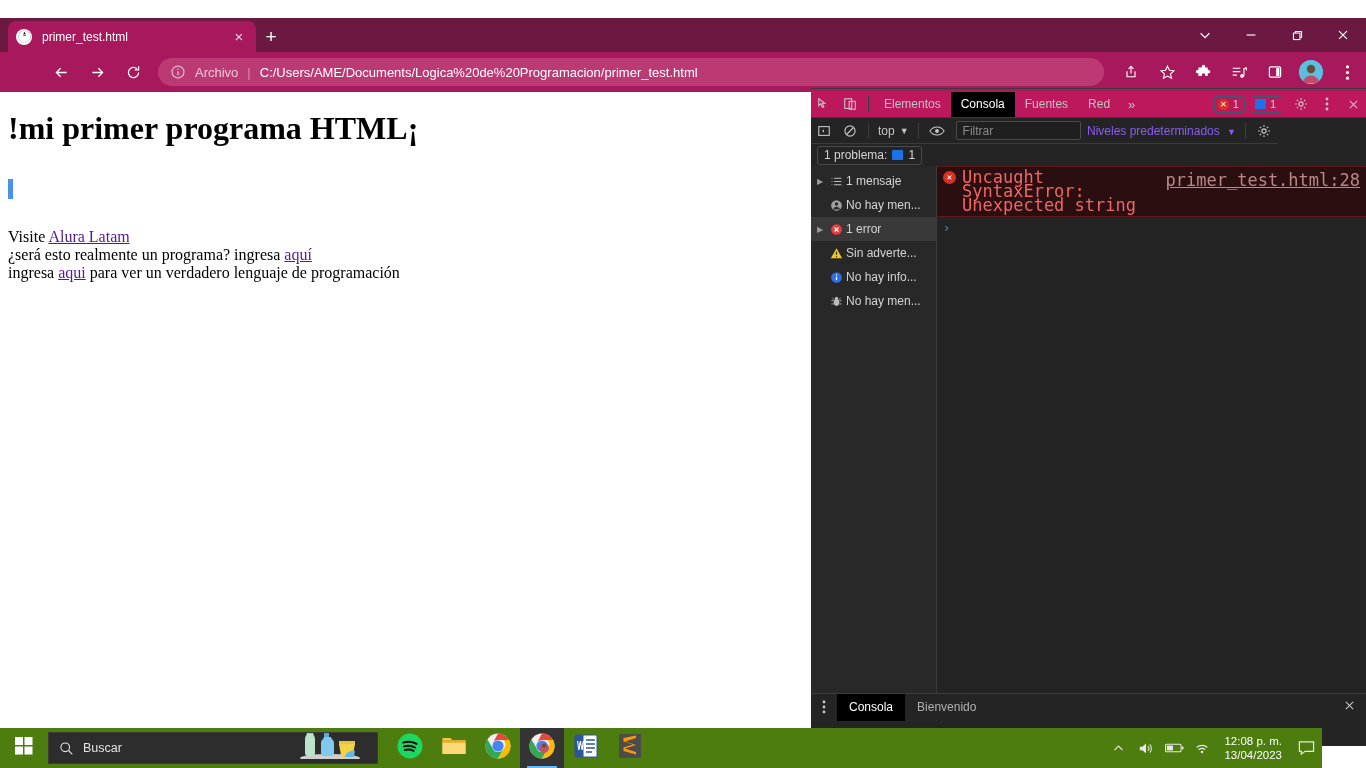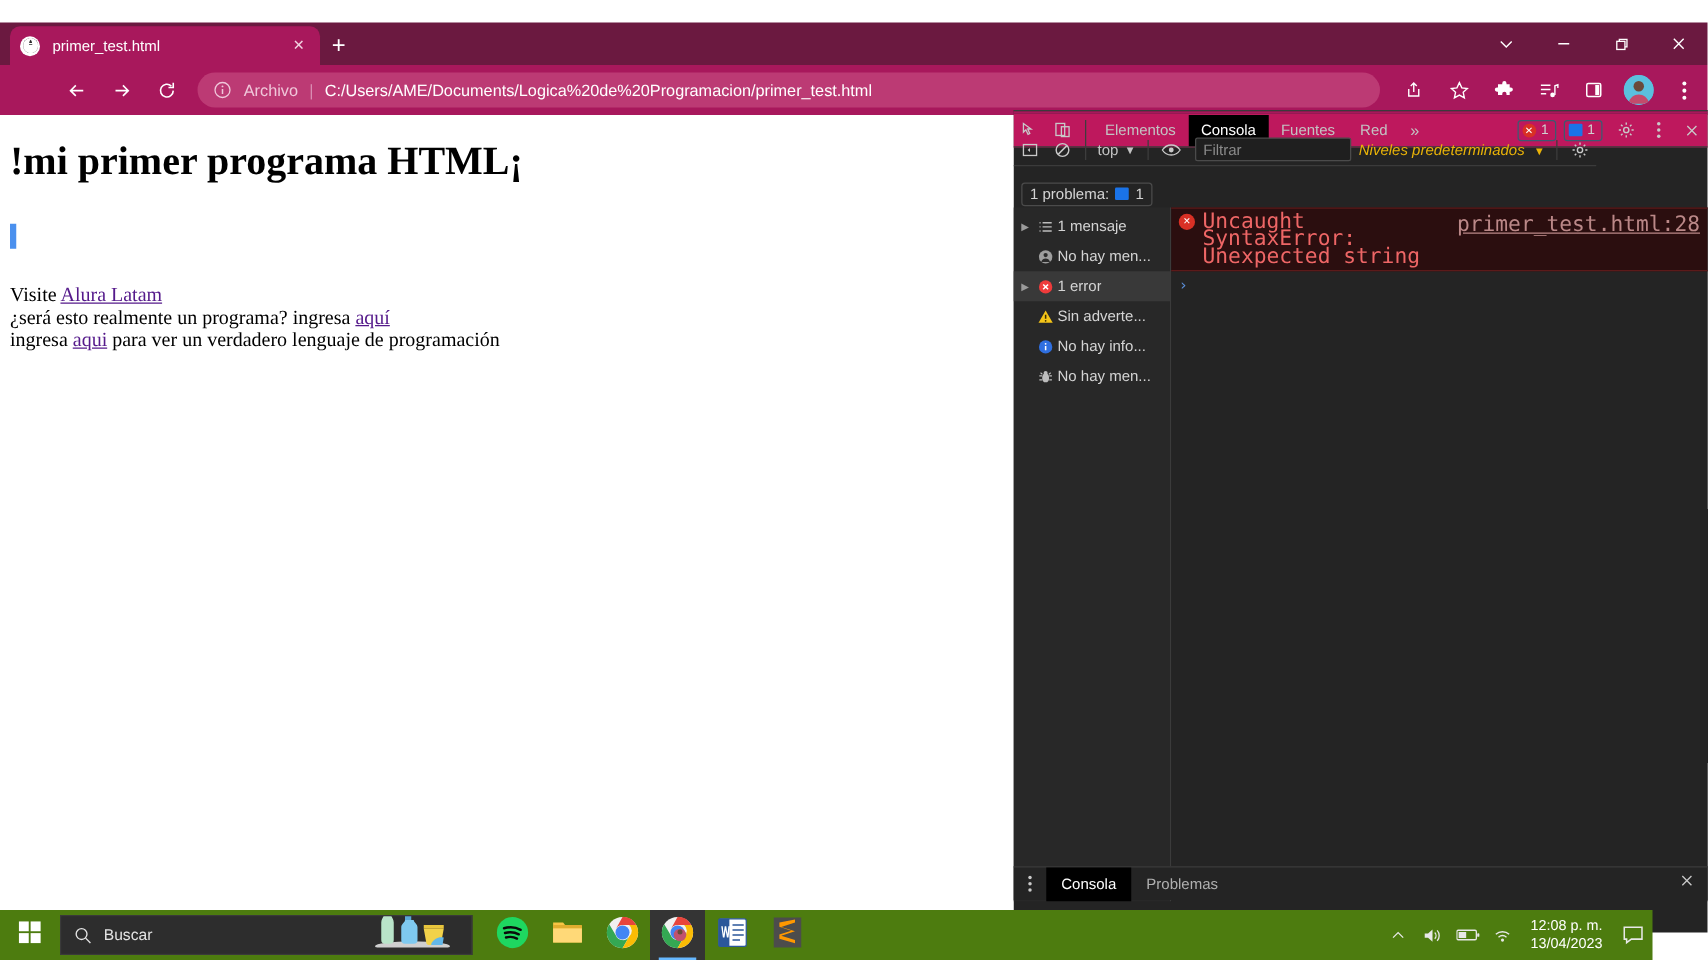--- a/index.html
+++ b/index.html
@@ -136,31 +136,31 @@
     font-size: 8px; color: #fff; margin-right: 4px; flex: 0 0 11px;
   }
   .badge-err .badge-dot { background: #d93025; }
   .badge-num { color: #d0d0d0; font-size: 11px; }
   .badge-msg .badge-sq {
     width: 11px; height: 10px; background: #1a73e8; margin-right: 4px;
     border-radius: 1px; flex: 0 0 11px;
   }
 
   .dt-console-bar {
-    position: absolute; left: 0; top: 18px; width: 466px; height: 26px;
+    position: absolute; left: 0; top: 29px; width: 466px; height: 26px;
     display: flex; align-items: center; border-bottom: 1px solid #3b3b3b;
   }
   .ctx-select { color: #c3c3c3; font-size: 12px; padding: 0 4px; display: flex; align-items: center; }
   .filter-input {
     flex: 1 1 auto; height: 19px; margin: 0 6px;
     background: #1f1f1f; border: 1px solid #4b4b4b; border-radius: 2px;
     color: #8a8a8a; font-size: 12px; padding: 0 6px; line-height: 19px;
     white-space: nowrap; overflow: hidden;
   }
-  .levels { color: #eab308; font-size: 12px; white-space: nowrap; padding-right: 4px; font-style: italic; }
+  .levels { color: #8b5cf6; font-size: 12px; white-space: nowrap; padding-right: 4px; }
 
   .dt-problem-bar {
     position: absolute; left: 0; top: 55px; width: 445px; height: 22px;
     display: flex; align-items: center; padding-left: 6px;
   }
   .problem-chip {
     display: flex; align-items: center; height: 19px;
     border: 1px solid #4b4b4b; border-radius: 3px; padding: 0 6px;
   }
   .problem-chip span { color: #d4d4d4; font-size: 12px; }
@@ -571,21 +571,21 @@
 
     <div class="dt-drawer">
       <div class="dt-icobtn">
         <svg width="4" height="14" viewBox="0 0 4 14">
           <circle cx="2" cy="2" r="1.4" fill="#c9c9c9"></circle>
             <circle cx="2" cy="7" r="1.4" fill="#c9c9c9"></circle>
             <circle cx="2" cy="12" r="1.4" fill="#c9c9c9"></circle>
         </svg>
       </div>
       <div class="drawer-tab active">Consola</div>
-      <div class="drawer-tab">Problemas</div>
+      <div class="drawer-tab">Bienvenido</div>
       <div class="drawer-close">
         <svg width="13" height="13" viewBox="0 0 16 16">
             <path d="M3.5 3.5l9 9M12.5 3.5l-9 9" stroke="#c9c9c9" stroke-width="1.3"></path>
           </svg>
       </div>
     </div>
   </div>
 </div>
 
 <div class="taskbar">

